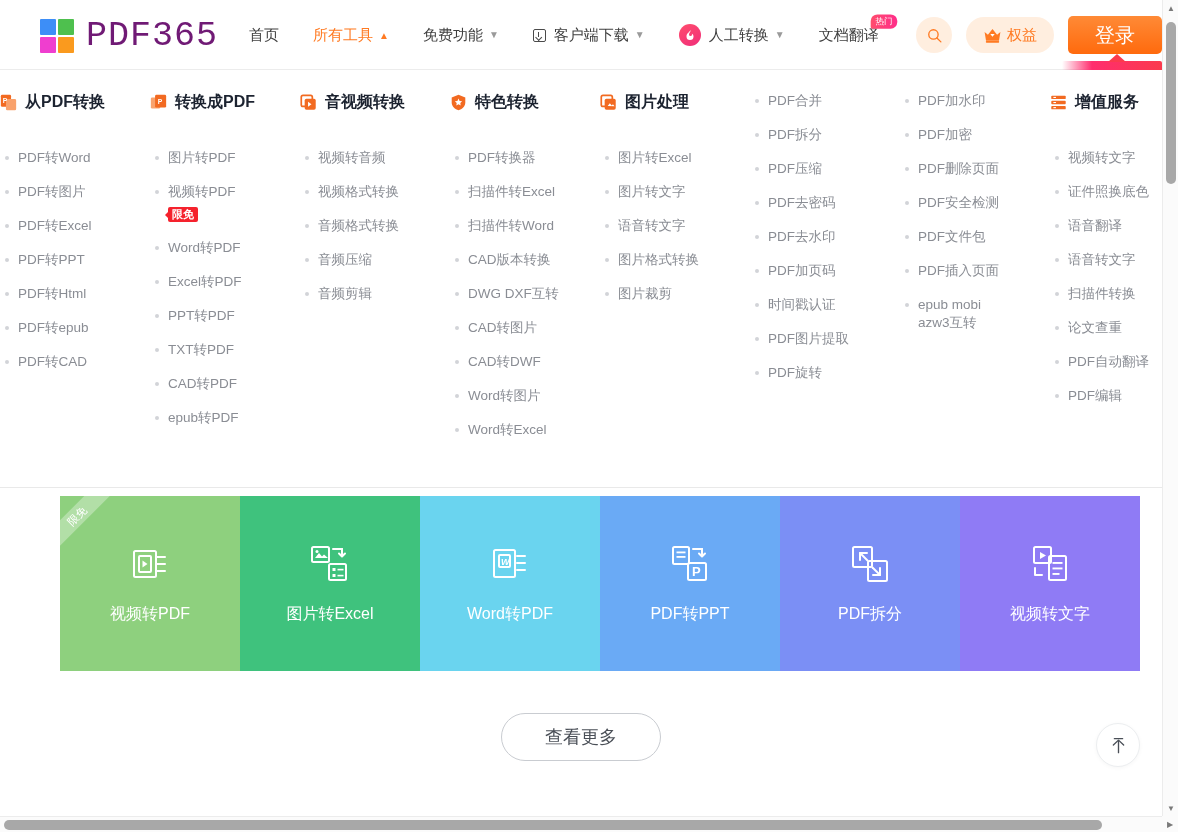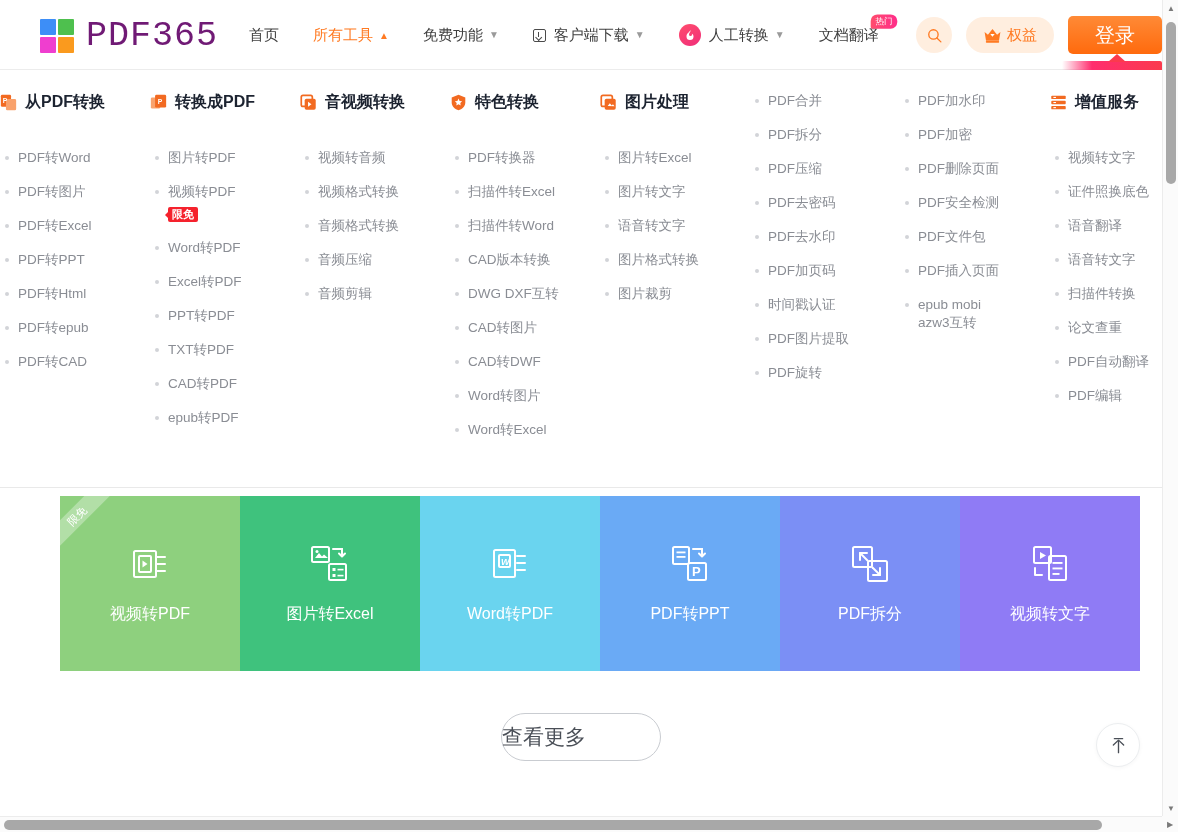--- a/index.html
+++ b/index.html
@@ -178,22 +178,22 @@
     position: absolute; left: -28px; top: 11px; width: 90px;
     transform: rotate(-45deg);
     background: rgba(255,255,255,0.32);
     color: #fff; font-size: 11px; text-align: center; line-height: 18px;
   }
 
   
   .more-wrap { width: 1162px; display: flex; justify-content: center; margin-top: 42px; }
   .more-btn {
     width: 160px; height: 48px; border: 1px solid #c9ccd1; border-radius: 24px;
-    background: #fff; color: #4a4f57; font-size: 21px;
-    display: flex; align-items: center; justify-content: flex-start; cursor: pointer;
+    background: #fff; color: #4a4f57; font-size: 18px;
+    display: flex; align-items: center; justify-content: center; cursor: pointer;
   }
 
   .backtop {
     position: absolute; right: 22px; top: 723px;
     width: 44px; height: 44px; border-radius: 50%;
     border: 1px solid #eceef0; background: #fff;
     display: flex; align-items: center; justify-content: center;
     cursor: pointer; box-shadow: 0 1px 4px rgba(0,0,0,0.04);
   }
   .backtop svg { width: 19px; height: 19px; }

